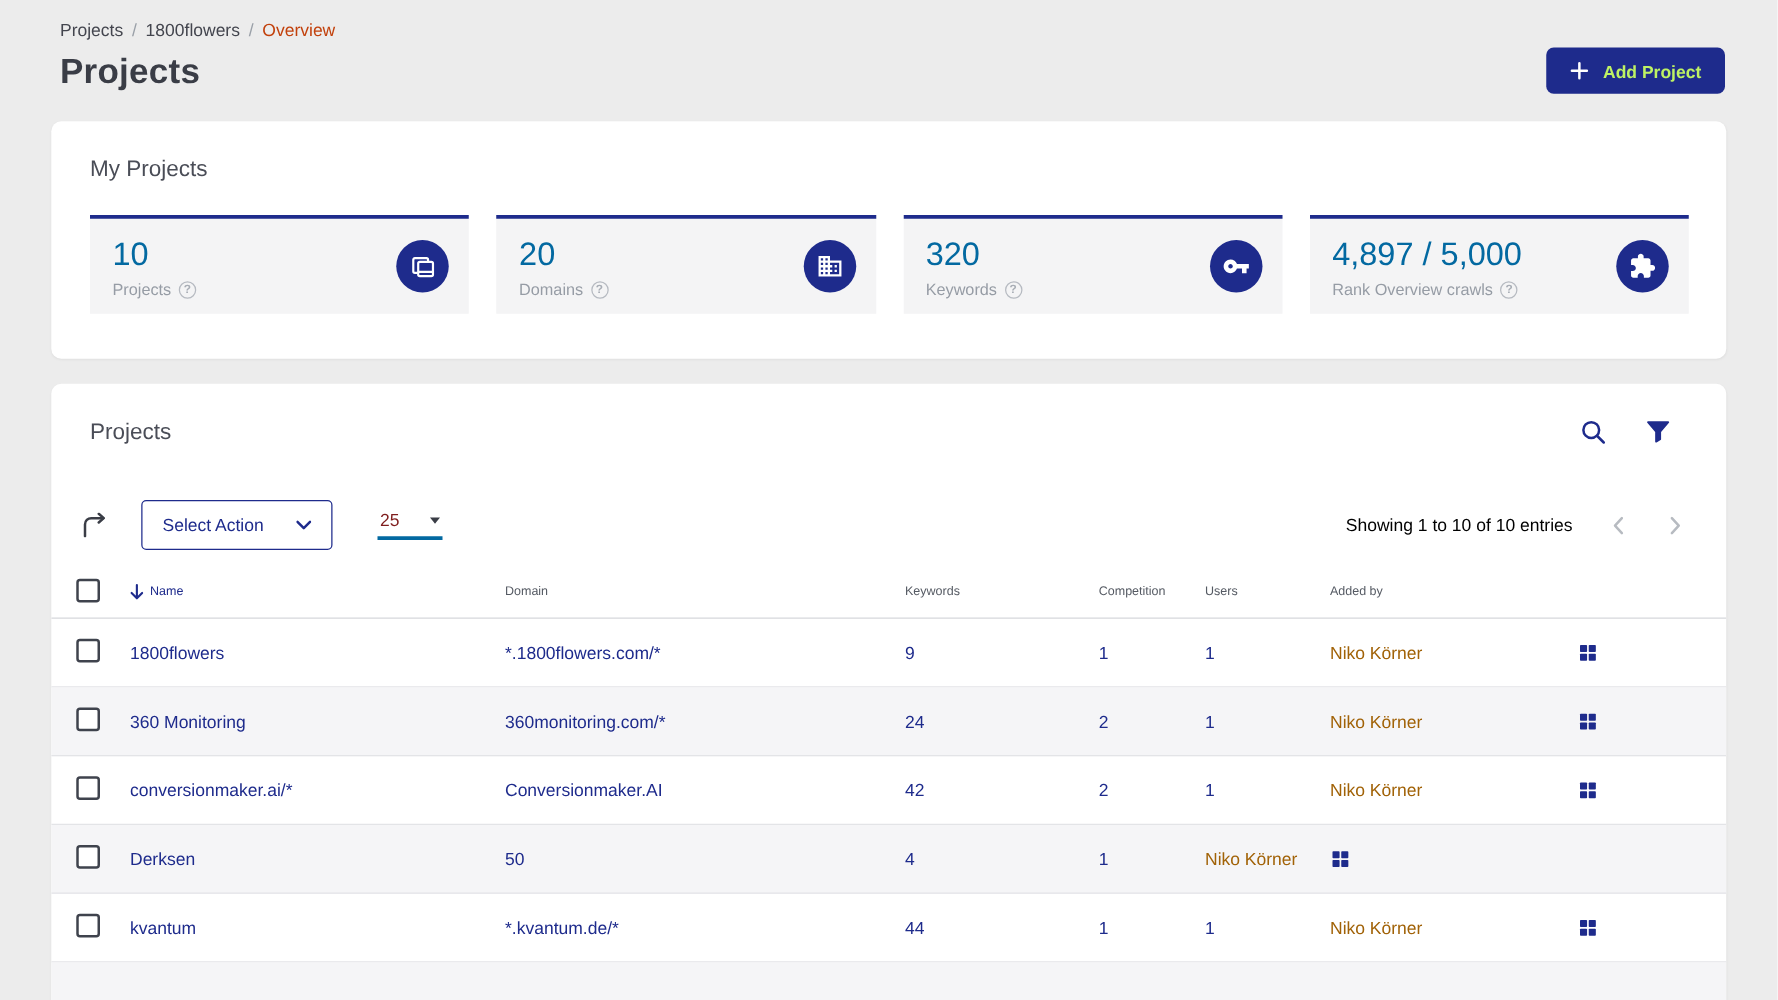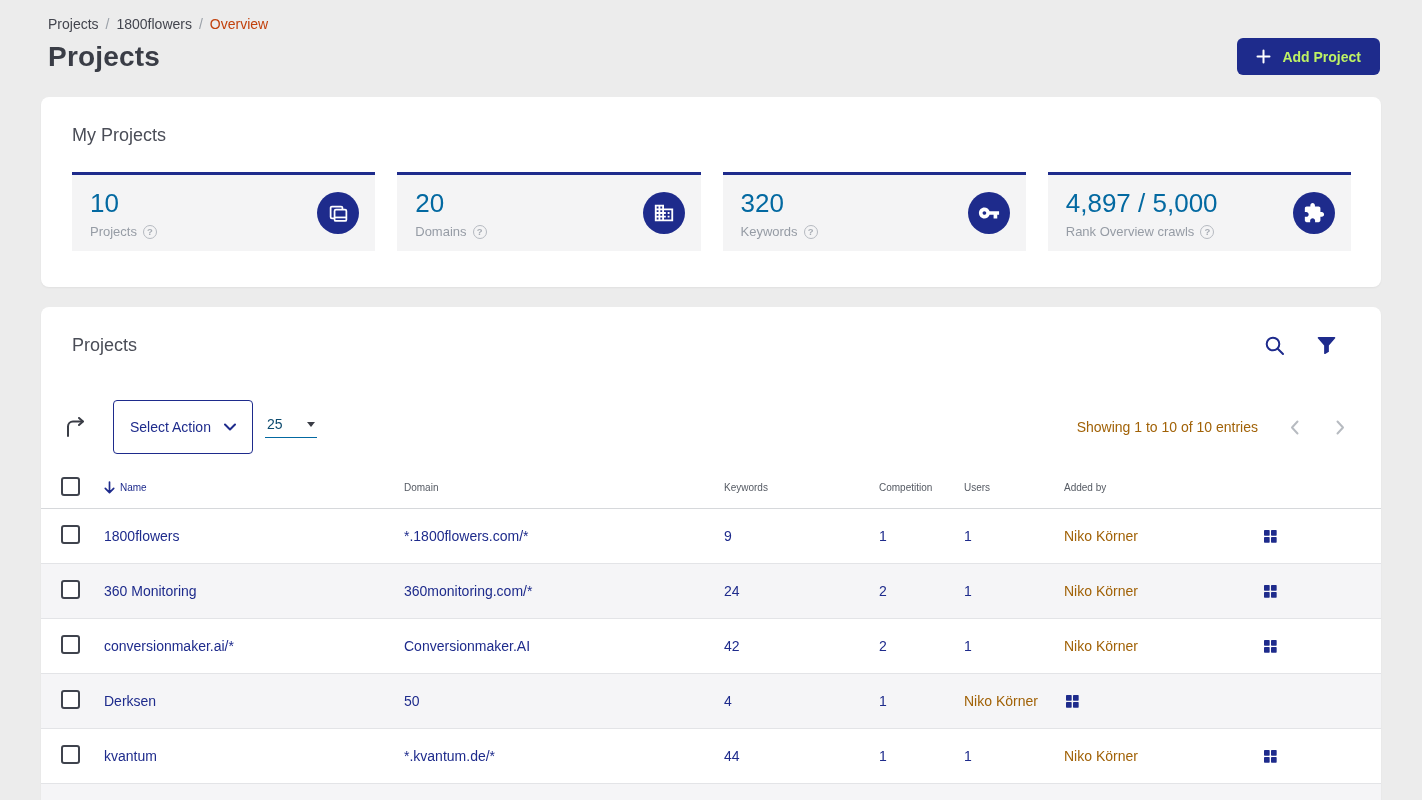--- a/index.html
+++ b/index.html
@@ -44,32 +44,32 @@
     display:flex;align-items:center;justify-content:center;
   }
   
   .card-table{margin-top:20px;padding-top:28px;overflow:hidden}
   .table-title-row{display:flex;justify-content:space-between;align-items:center;padding:0 45px 0 31px}
   .title-icons{display:flex;gap:32px;align-items:center}
   .icon-btn{cursor:pointer;display:flex;align-items:center}
   .toolbar{display:flex;align-items:center;margin-top:44px;padding:0 30px 0 24px}
   .export-btn{margin-right:26px}
   .select-action{
-    display:flex;align-items:center;gap:13px;border:1px solid #1e2b8c;color:#1e2b8c;
-    border-radius:4px;background:#fff;height:54px;padding:0 16px;font-size:14px;
+    display:flex;align-items:center;gap:26px;border:1px solid #1e2b8c;color:#1e2b8c;
+    border-radius:4px;background:#fff;height:40px;padding:0 16px;font-size:14px;
     font-weight:500;cursor:pointer;font-family:inherit;
   }
   .page-size{
     display:flex;align-items:center;justify-content:space-between;width:52px;
-    margin-left:12px;border-bottom:1px solid #0369a1;padding:0 2px 5px 2px;
-    font-size:14px;color:#0c4a6e;cursor:pointer;
+    margin-left:36px;border-bottom:3px solid #0369a1;padding:0 2px 5px 2px;
+    font-size:14px;color:#7f1d1d;cursor:pointer;
   }
   .caret{width:0;height:0;border-left:4px solid transparent;border-right:4px solid transparent;border-top:5px solid #3a3d46}
   .toolbar-spacer{flex:1}
-  .showing{font-size:14px;color:#a16207}
+  .showing{font-size:14px;color:#000000}
   .pager{display:flex;gap:37px;margin-left:32px;margin-right:6px}
   
   .thead,.trow{
     display:grid;
     grid-template-columns:43px 300px 320px 155px 85px 100px 198px 1fr;
     align-items:center;padding:0 30px 0 20px;
   }
   .thead{height:42px;margin-top:13px;border-bottom:1px solid #d6d8db;font-size:10px;color:#555a63}
   .th{display:flex;align-items:center;gap:5px;cursor:pointer}
   .th-name{color:#1e2b8c}

